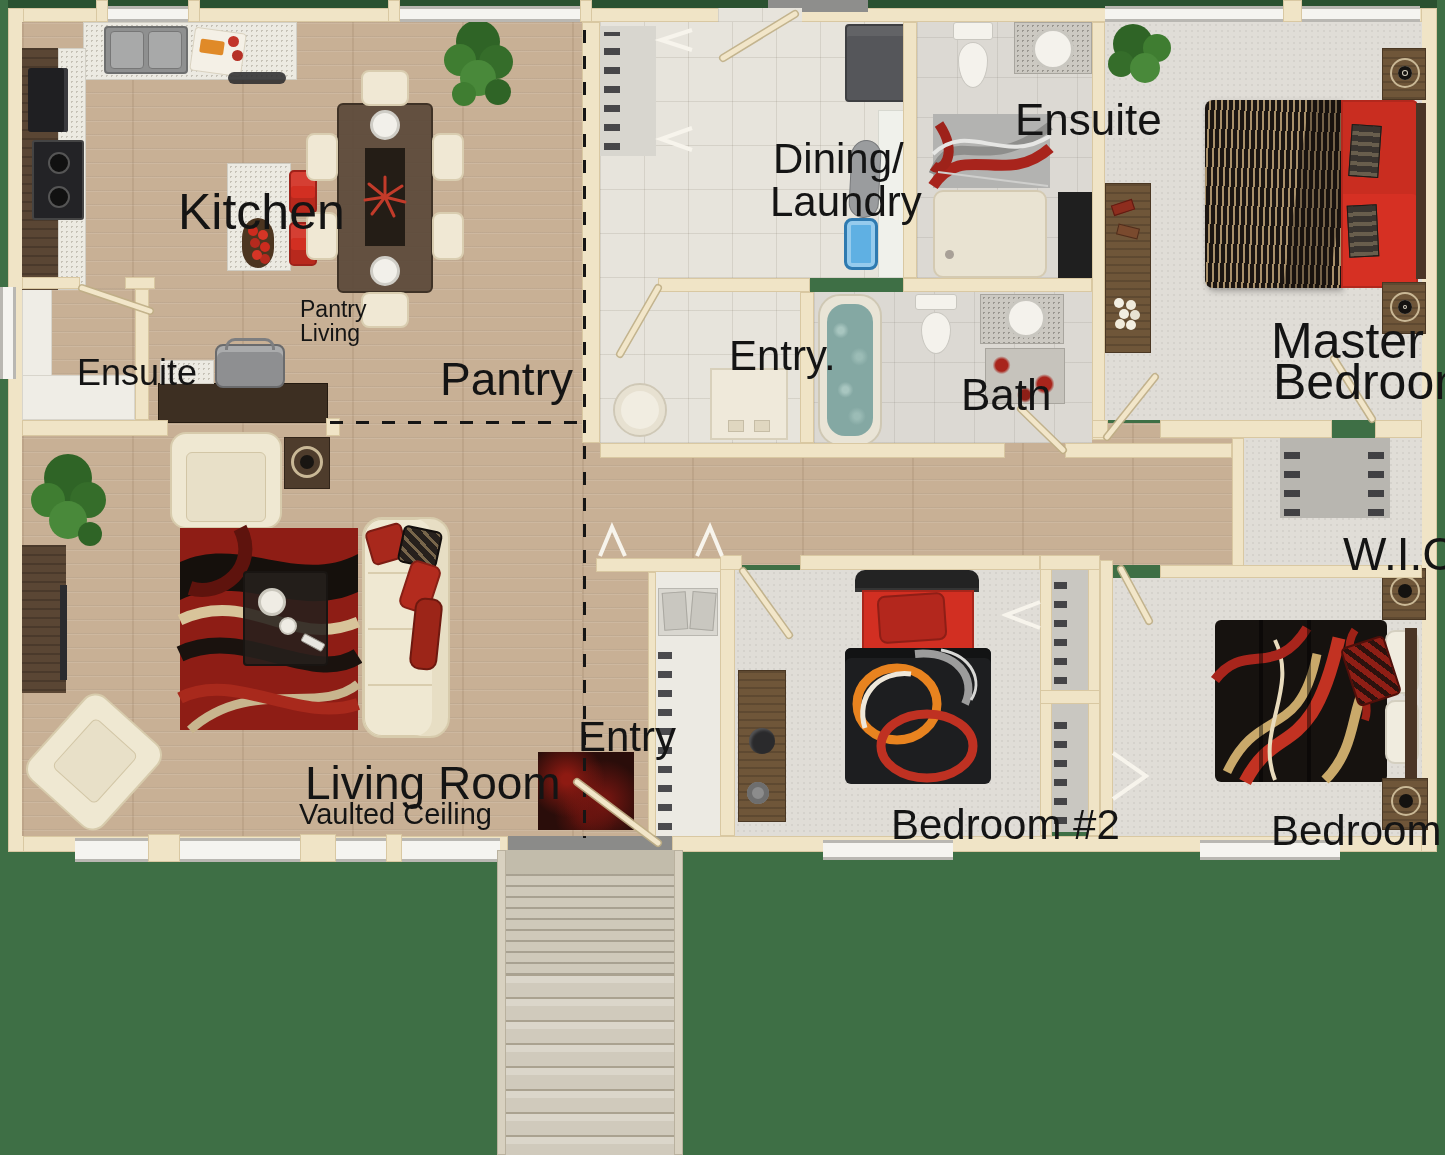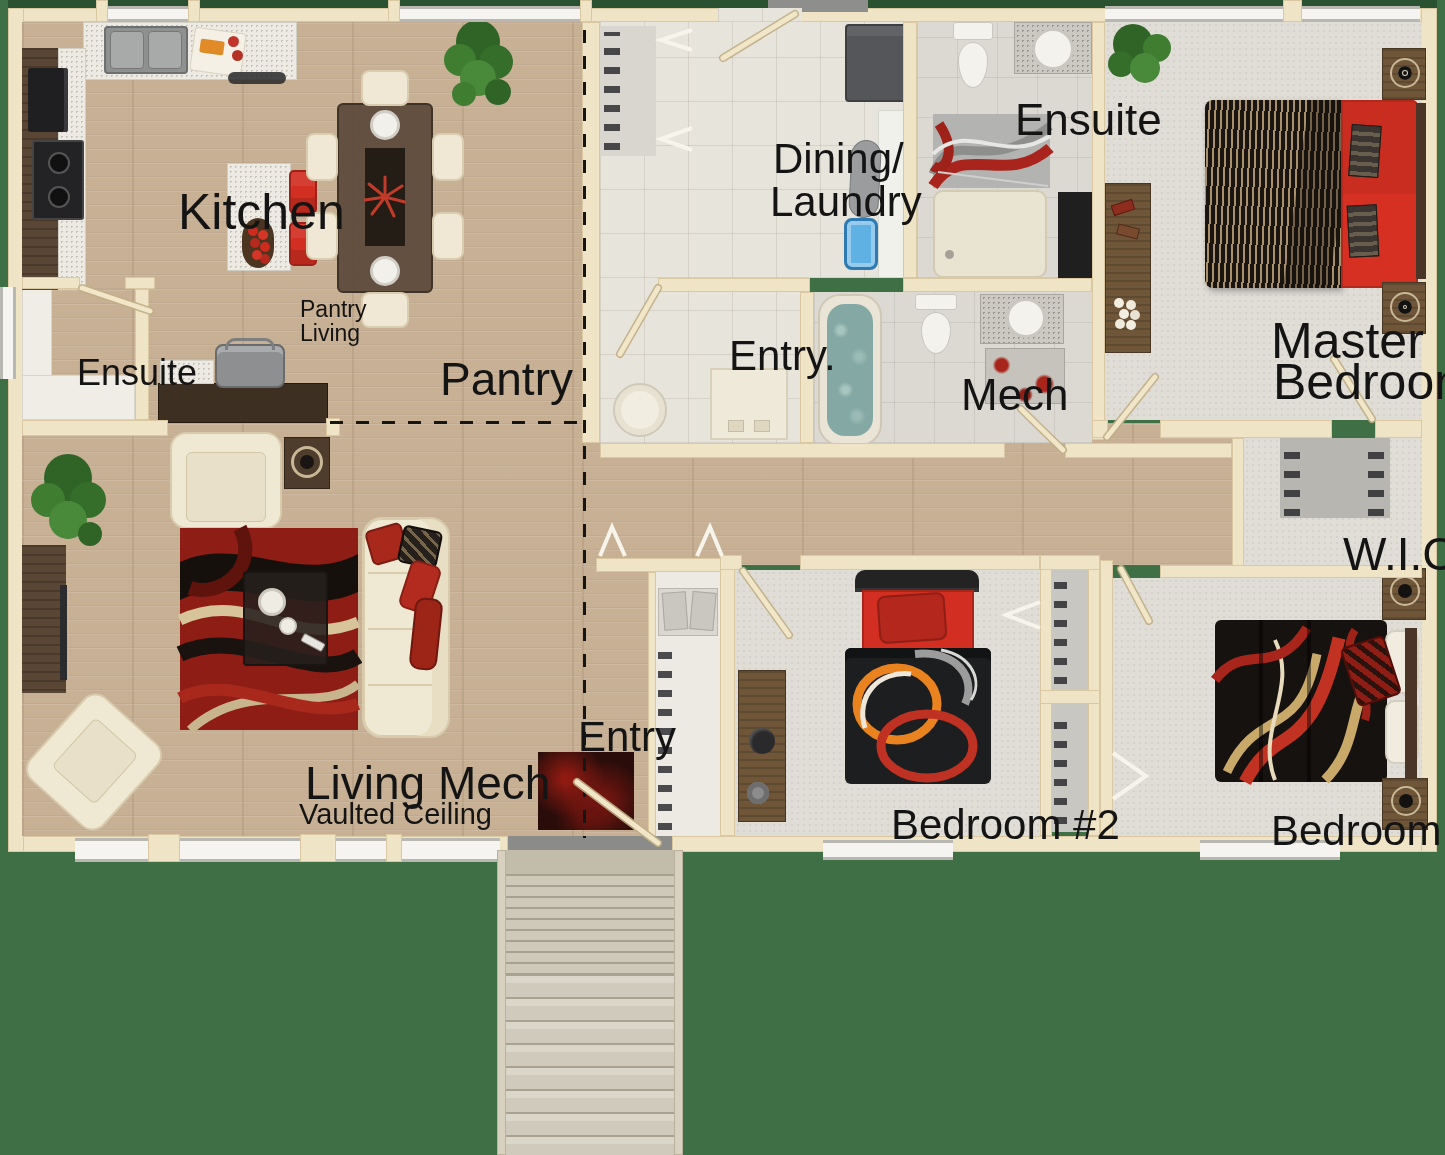--- a/index.html
+++ b/index.html
@@ -406,33 +406,33 @@
   <div class="lbl" style="left:770px;top:181px;font-size:42px;">
       <span>Laundry</span>
     </div>
   <div class="lbl" style="left:729px;top:335px;font-size:42px;">
       <span>Entry.</span>
     </div>
   <div class="lbl" style="left:1015px;top:98px;font-size:44px;">
       <span>Ensuite</span>
     </div>
   <div class="lbl" style="left:961px;top:373px;font-size:44px;">
-      <span>Mech</span>
+      <span>Bath</span>
     </div>
   <div class="lbl" style="left:1271px;top:316px;font-size:50px;">
       <span>Master</span>
     </div>
   <div class="lbl" style="left:1273px;top:357px;font-size:50px;">
       <span>Bedroom</span>
     </div>
   <div class="lbl" style="left:1343px;top:531px;font-size:46px;">
       <span>W.I.C.</span>
     </div>
   <div class="lbl" style="left:305px;top:760px;font-size:46px;">
-      <span>Living Mech</span>
+      <span>Living Room</span>
     </div>
   <div class="lbl" style="left:299px;top:800px;font-size:29px;">
       <span>Vaulted Ceiling</span>
     </div>
   <div class="lbl" style="left:578px;top:716px;font-size:42px;">
       <span>Entry</span>
     </div>
   <div class="lbl" style="left:891px;top:804px;font-size:42px;">
       <span>Bedroom #2</span>
     </div>

